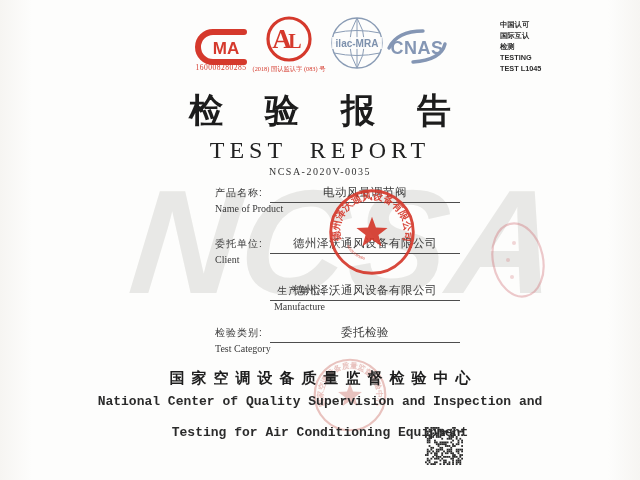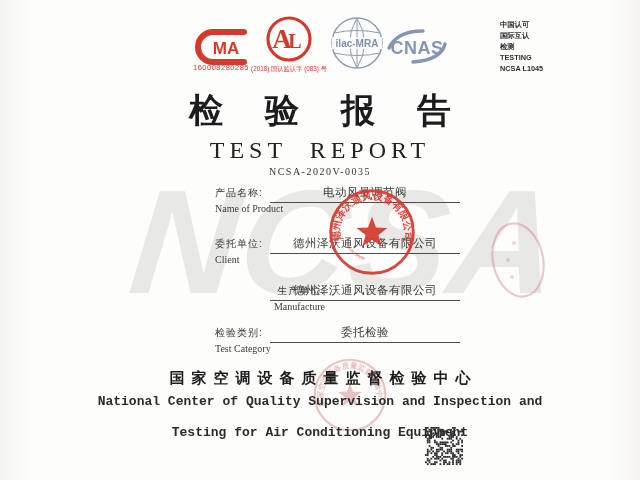--- a/index.html
+++ b/index.html
@@ -8,21 +8,21 @@
   .page{position:relative;width:640px;height:480px;
         background:linear-gradient(90deg,#f6f5f2 0,#fdfdfc 5%,#fdfdfc 95%,#f6f5f2 100%);}
   .abs{position:absolute;}
 
   
   .watermark{left:132px;top:168px;font-size:148px;line-height:1;font-weight:bold;
              font-style:italic;letter-spacing:2px;color:rgba(187,187,180,0.30);
              transform:skewX(-6deg);z-index:0;user-select:none;}
 
   
-  .logo-caption{color:#d5392c;text-align:center;z-index:2;}
+  .logo-caption{color:#d5392c;text-align:center;z-index:2;font-family:Liberation Serif, serif;}
   .cma-num{left:184px;top:63px;width:74px;font-size:7.5px;letter-spacing:.5px;}
   .cal-cap{left:244px;top:65px;width:90px;font-size:6.3px;}
   .accred{left:456px;top:19px;font-size:7.3px;font-weight:bold;color:#2e2e2e;
           line-height:11px;z-index:2;margin-left:44px;}
 
   
   .title-cn{left:0;right:0;top:88px;text-align:center;font-size:34px;font-weight:bold;
             color:#1c1c1c;letter-spacing:42px;text-indent:42px;z-index:2;}
   .title-en{left:0;right:0;top:137px;text-align:center;font-size:24px;
             font-family:"Liberation Serif",serif;color:#222;
@@ -83,21 +83,21 @@
     <path d="M4,22 Q12,5 38,5" fill="none" stroke="#8496b4" stroke-width="3.4" stroke-linecap="round"></path>
     <path d="M60,18 Q56,34 28,36" fill="none" stroke="#8496b4" stroke-width="3.4" stroke-linecap="round"></path>
     <text x="32" y="28" text-anchor="middle" font-size="18" font-weight="bold" fill="#8496b4" letter-spacing="0.5" font-family="Liberation Sans, sans-serif">CNAS</text>
   </svg>
 
   <div class="abs accred">
     <div>中国认可</div>
     <div>国际互认</div>
     <div>检测</div>
     <div>TESTING</div>
-    <div>NCSA L1045</div>
+    <div>TEST L1045</div>
   </div>
 
   <div class="abs title-cn">检验报告</div>
   <div class="abs title-en">TEST REPORT</div>
   <div class="abs report-no">NCSA-2020V-0035</div>
 
   <div class="abs frow-label" style="top:186px;">
     <div class="cn">产品名称:</div>
     <div class="en">Name of Product</div>
   </div>

